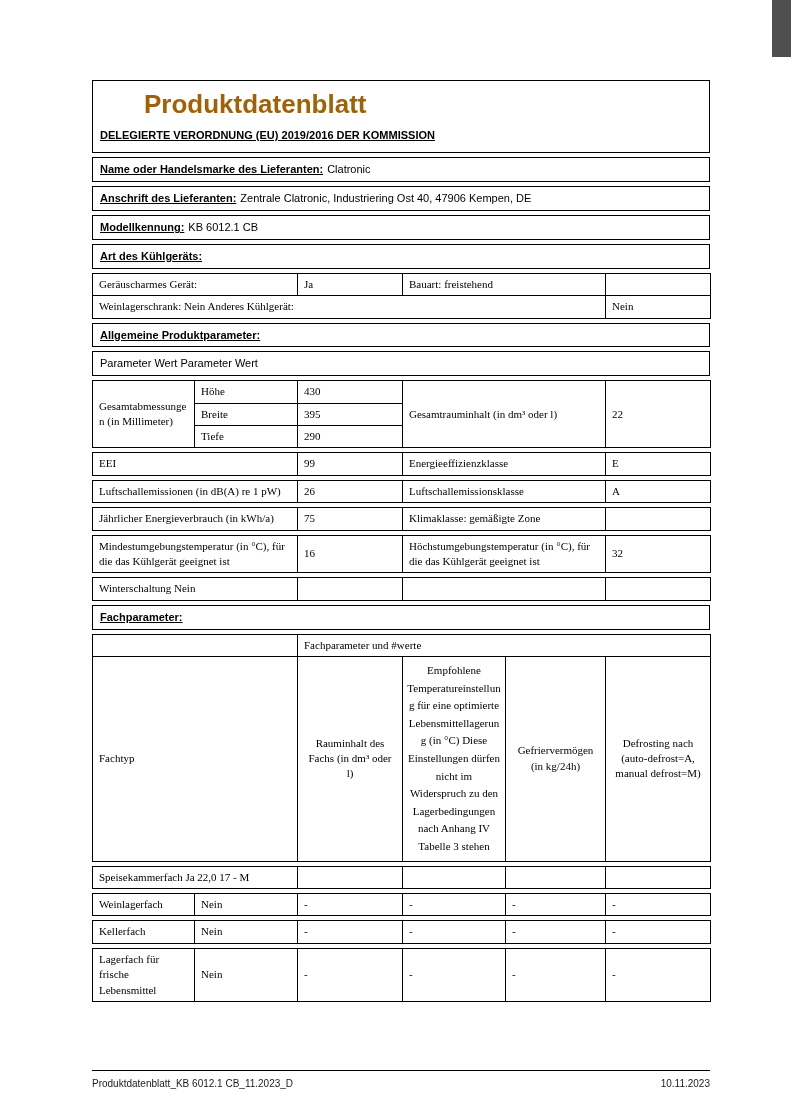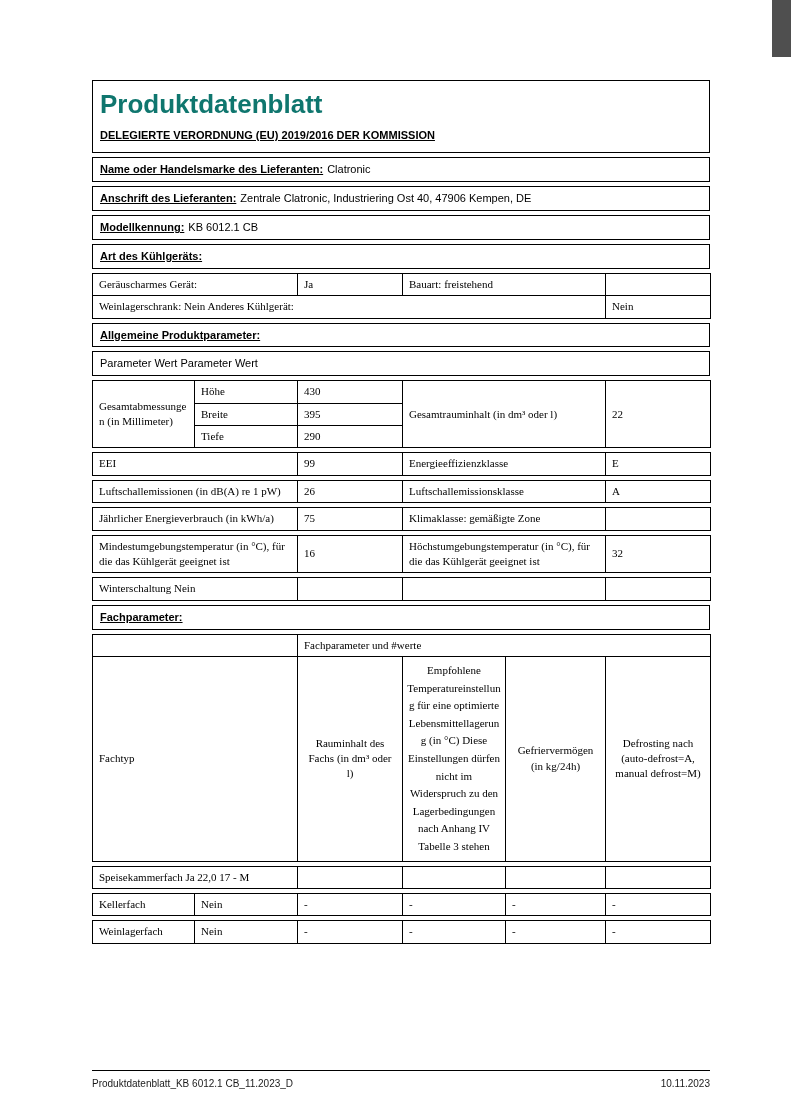--- a/index.html
+++ b/index.html
@@ -15,22 +15,23 @@
   .box {
     border:1px solid #000;
     padding:4px 7px;
     margin-bottom:4px;
     line-height:1.35;
   }
   .title-box { padding:9px 7px 10px 7px; }
   h1 {
     font-size:26px;
     font-weight:bold;
-    color:#0f766e;
+    color:#a16207;
     line-height:1.1;
+    margin-left:44px;
   }
   .regulation { font-size:11px; font-weight:bold; margin-top:9px;text-decoration:underline; }
   .b { font-weight:bold;text-decoration:underline; }
   .val { margin-left:4px; }
 
   table {
     border-collapse:collapse;
     width:618px;
     margin-bottom:4px;
     table-layout:fixed;
@@ -275,20 +276,41 @@
     <colgroup>
         <col style="width:102px">
         <col style="width:103px">
         <col style="width:105px">
         <col style="width:103px">
         <col style="width:100px">
         <col style="width:105px">
       </colgroup>
     <tbody>
         <tr>
+      <td>Weinlagerfach</td>
+      <td class="c">Nein</td>
+      <td class="c">-</td>
+      <td class="c">-</td>
+      <td class="c">-</td>
+      <td class="c">-</td>
+    </tr>
+  </tbody>
+    </table>
+
+  <table>
+    <colgroup>
+        <col style="width:102px">
+        <col style="width:103px">
+        <col style="width:105px">
+        <col style="width:103px">
+        <col style="width:100px">
+        <col style="width:105px">
+      </colgroup>
+    <tbody>
+        <tr>
       <td>Kellerfach</td>
       <td class="c">Nein</td>
       <td class="c">-</td>
       <td class="c">-</td>
       <td class="c">-</td>
       <td class="c">-</td>
     </tr>
   </tbody>
     </table>
 
@@ -296,29 +318,28 @@
     <colgroup>
         <col style="width:102px">
         <col style="width:103px">
         <col style="width:105px">
         <col style="width:103px">
         <col style="width:100px">
         <col style="width:105px">
       </colgroup>
     <tbody>
         <tr>
-      <td>Weinlagerfach</td>
+      <td>Lagerfach für frische Lebensmittel</td>
       <td class="c">Nein</td>
       <td class="c">-</td>
       <td class="c">-</td>
       <td class="c">-</td>
       <td class="c">-</td>
     </tr>
   </tbody>
     </table>
-
 
 </div>
 
 <div class="footer">
   <span>Produktdatenblatt_KB 6012.1 CB_11.2023_D</span>
   <span>10.11.2023</span>
 </div>
 
 </body></html>

